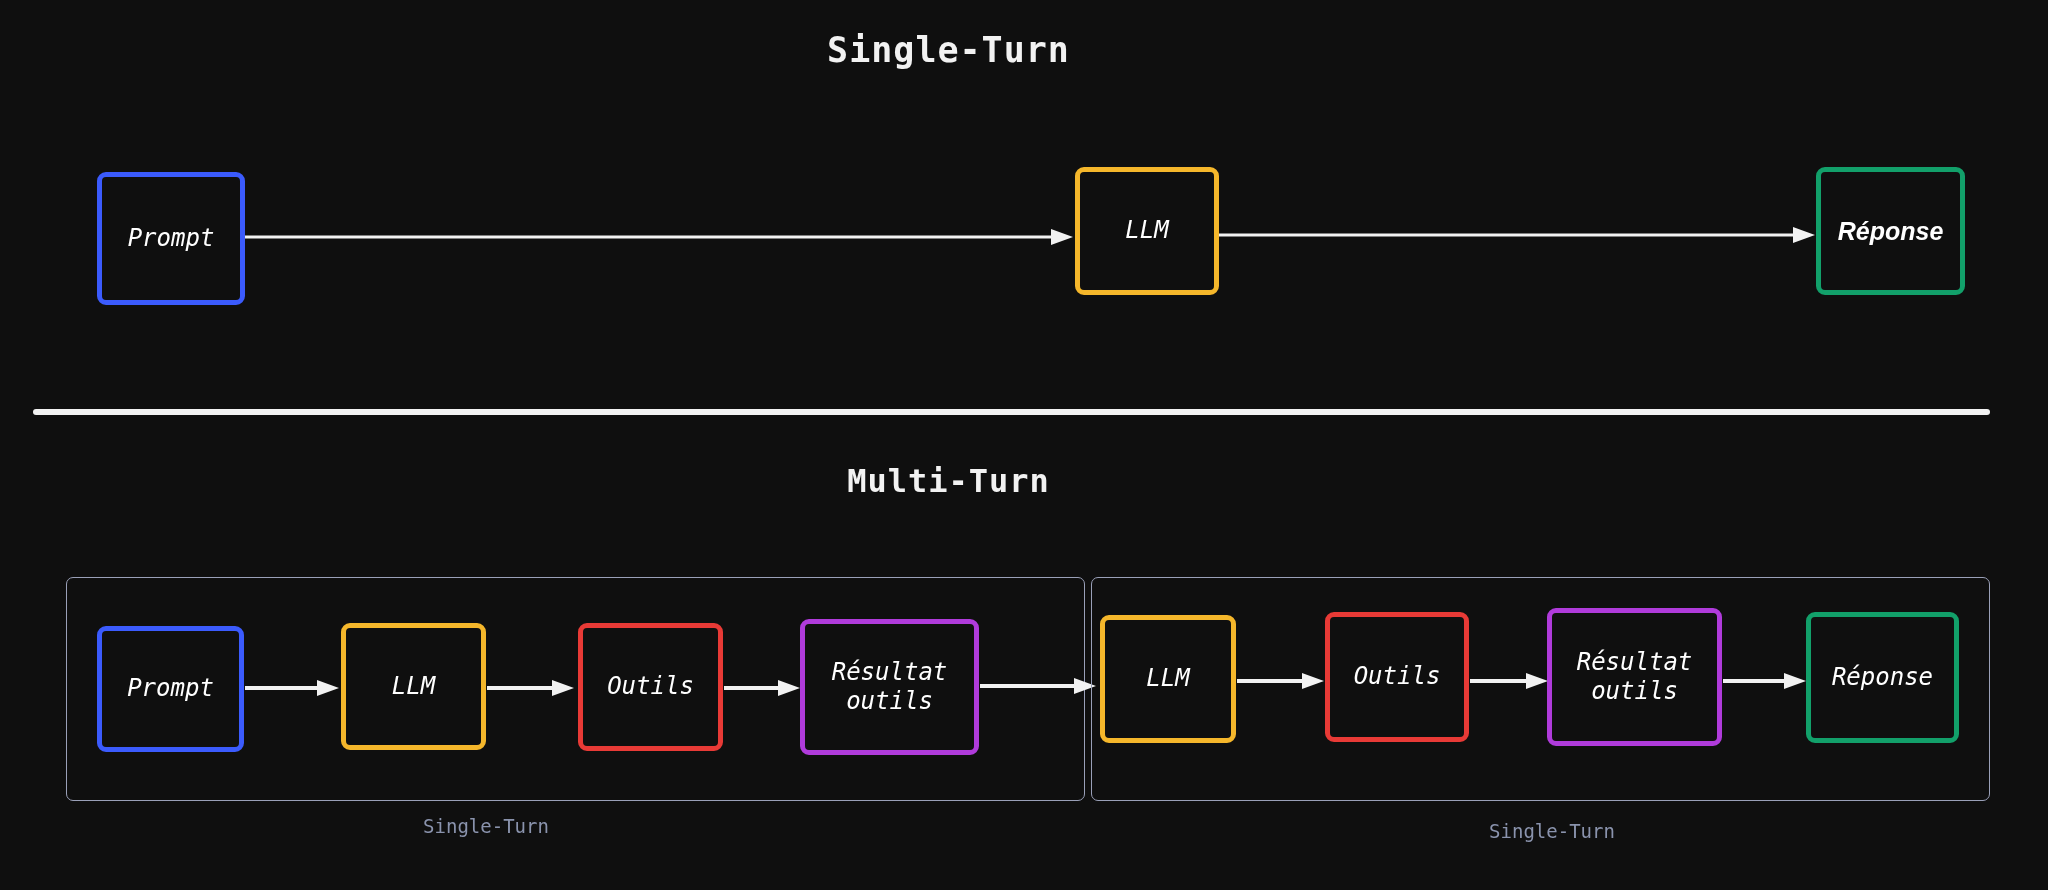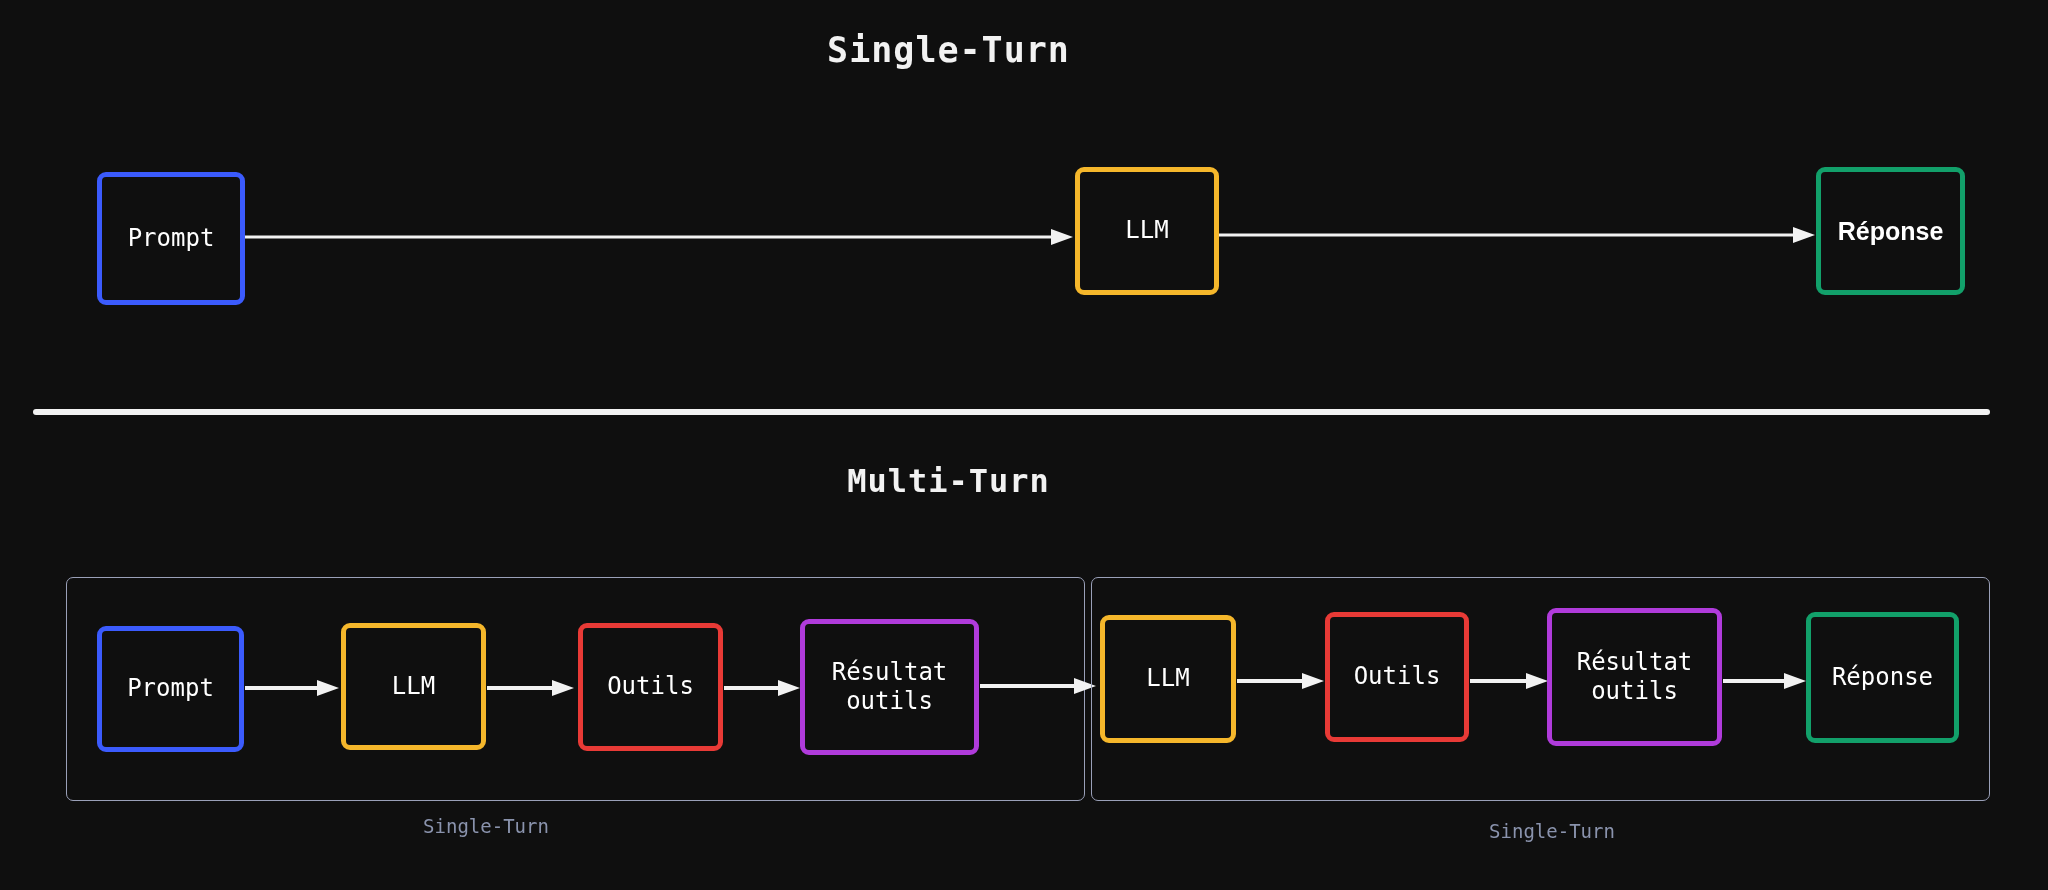--- a/index.html
+++ b/index.html
@@ -43,20 +43,21 @@
     background:#0f0f0f;
     border-style:solid;
     border-radius:9px;
     display:flex;
     align-items:center;
     justify-content:center;
     text-align:center;
     color:#ffffff;
     line-height:1.22;
     white-space:pre-line;
+    font-style:italic;
   }
   .node.mono{font-family:"DejaVu Sans Mono","Liberation Mono",monospace;}
   .node.sans{font-family:"Liberation Sans","DejaVu Sans",sans-serif;font-weight:bold;}
 
   
   .arrow{position:absolute;height:20px;pointer-events:none;}
   .arrow svg{display:block;overflow:visible;}
 
   
   .turn-box{

